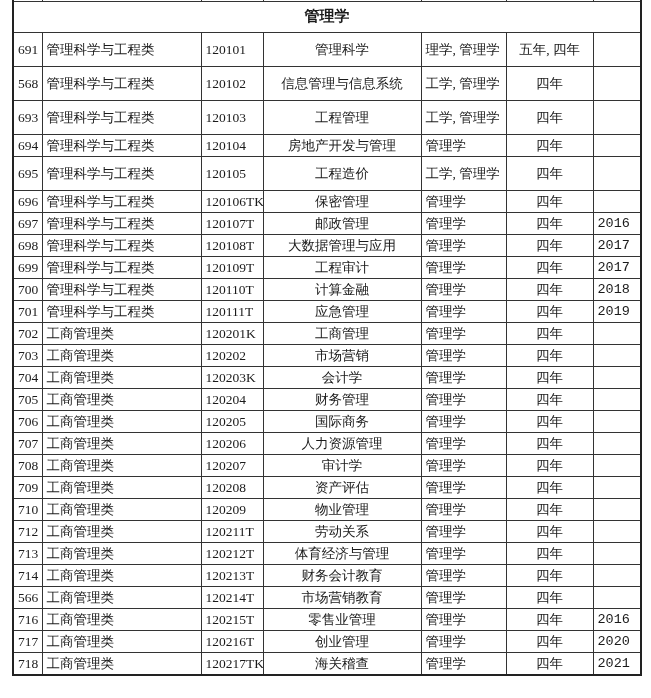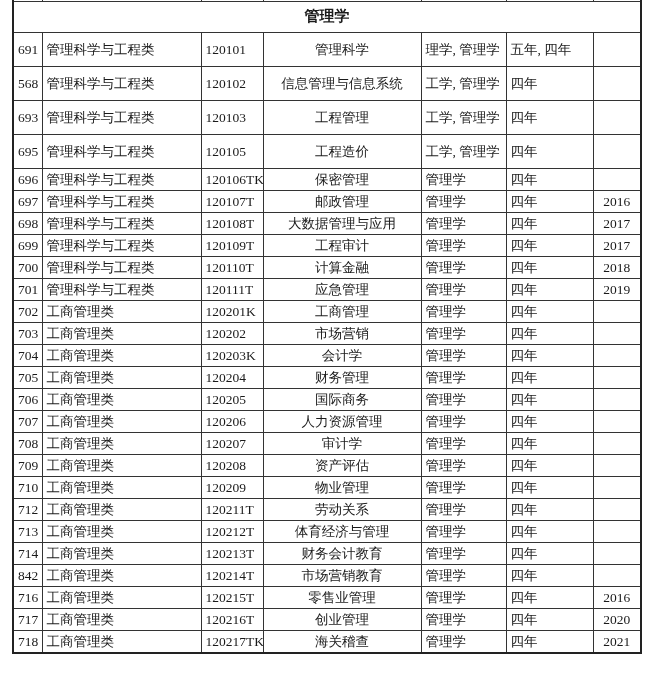--- a/index.html
+++ b/index.html
@@ -48,22 +48,22 @@
   col.c-major   { width: 158px; }
   col.c-degree  { width: 85px; }
   col.c-years   { width: 87px; }
   col.c-added   { width: 48px; }
 
   td.idx     { text-align: center; }
   td.cat     { text-align: left; padding-left: 6px; }
   td.code    { text-align: left; padding-left: 5px; }
   td.major   { text-align: center; padding-left: 6px; margin-left: 40px; }
   td.degree  { text-align: left; }
-  td.years   { text-align: left; }
-  td.added   { text-align: center; }
+  td.years   { text-align: center; }
+  td.added   { text-align: left; font-family: Liberation Mono, monospace; }
 
   tr.r-single td { height: 21px; }
   tr.r-double td { height: 33px; }
 
   tr.section-title td {
     height: 30px;
     text-align: center;
     font-weight: bold;
     font-size: 15px;
   }
@@ -120,20 +120,29 @@
         </tr>
         <tr class="r-double">
           <td class="idx">693</td>
           <td class="cat">管理科学与工程类</td>
           <td class="code">120103</td>
           <td class="major">工程管理</td>
           <td class="degree">工学, 管理学</td>
           <td class="years">四年</td>
           <td class="added"></td>
         </tr>
+        <tr class="r-single">
+          <td class="idx">694</td>
+          <td class="cat">管理科学与工程类</td>
+          <td class="code">120104</td>
+          <td class="major">房地产开发与管理</td>
+          <td class="degree">管理学</td>
+          <td class="years">四年</td>
+          <td class="added"></td>
+        </tr>
         <tr class="r-double">
           <td class="idx">695</td>
           <td class="cat">管理科学与工程类</td>
           <td class="code">120105</td>
           <td class="major">工程造价</td>
           <td class="degree">工学, 管理学</td>
           <td class="years">四年</td>
           <td class="added"></td>
         </tr>
         <tr class="r-single">
@@ -292,21 +301,21 @@
         <tr class="r-single">
           <td class="idx">714</td>
           <td class="cat">工商管理类</td>
           <td class="code">120213T</td>
           <td class="major">财务会计教育</td>
           <td class="degree">管理学</td>
           <td class="years">四年</td>
           <td class="added"></td>
         </tr>
         <tr class="r-single">
-          <td class="idx">842</td>
+          <td class="idx">566</td>
           <td class="cat">工商管理类</td>
           <td class="code">120214T</td>
           <td class="major">市场营销教育</td>
           <td class="degree">管理学</td>
           <td class="years">四年</td>
           <td class="added"></td>
         </tr>
         <tr class="r-single">
           <td class="idx">716</td>
           <td class="cat">工商管理类</td>

